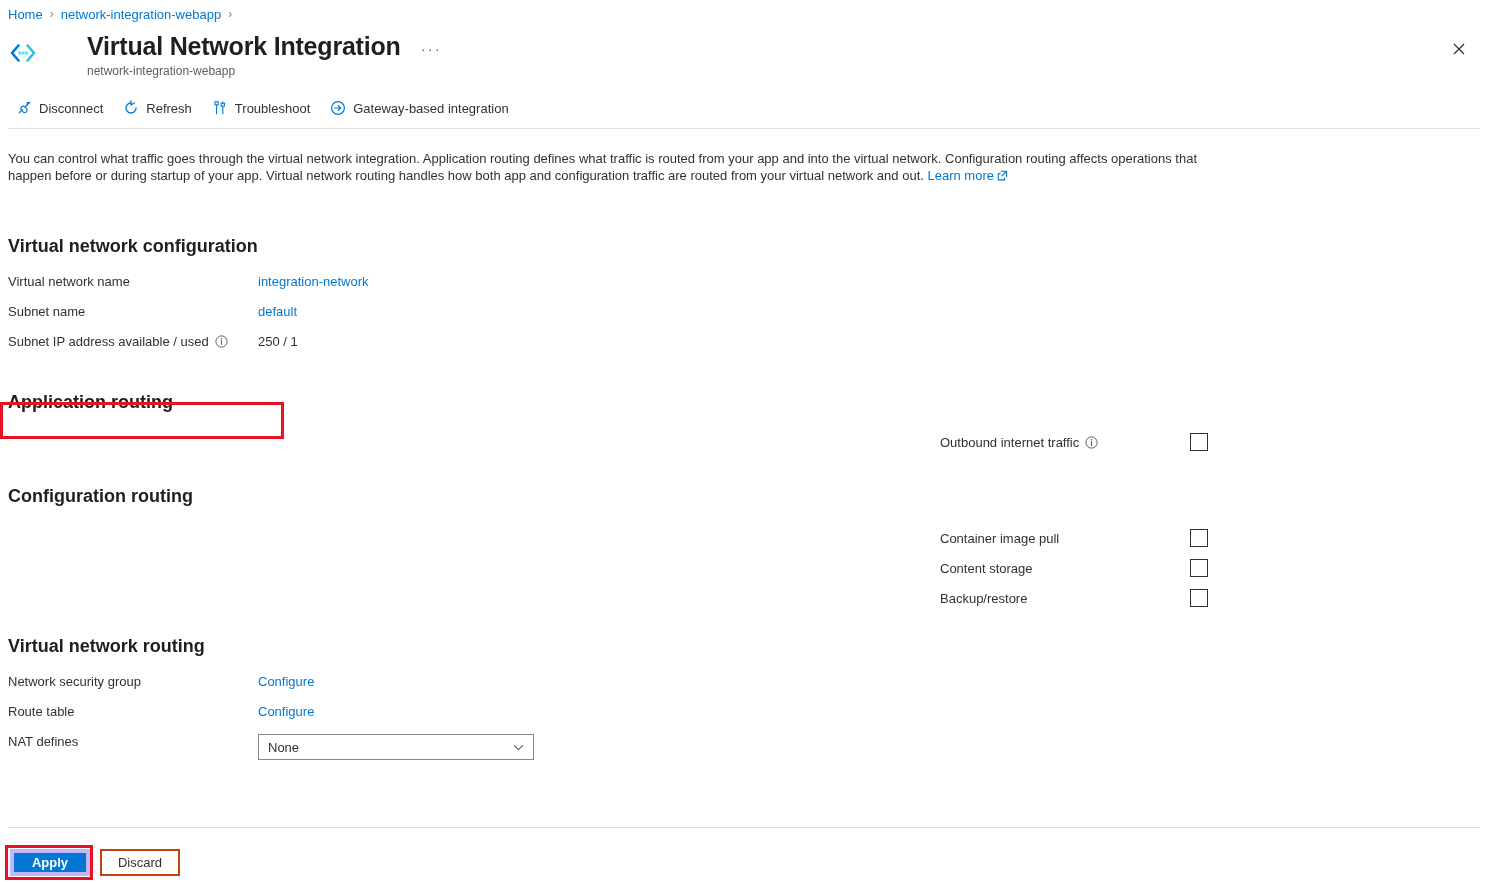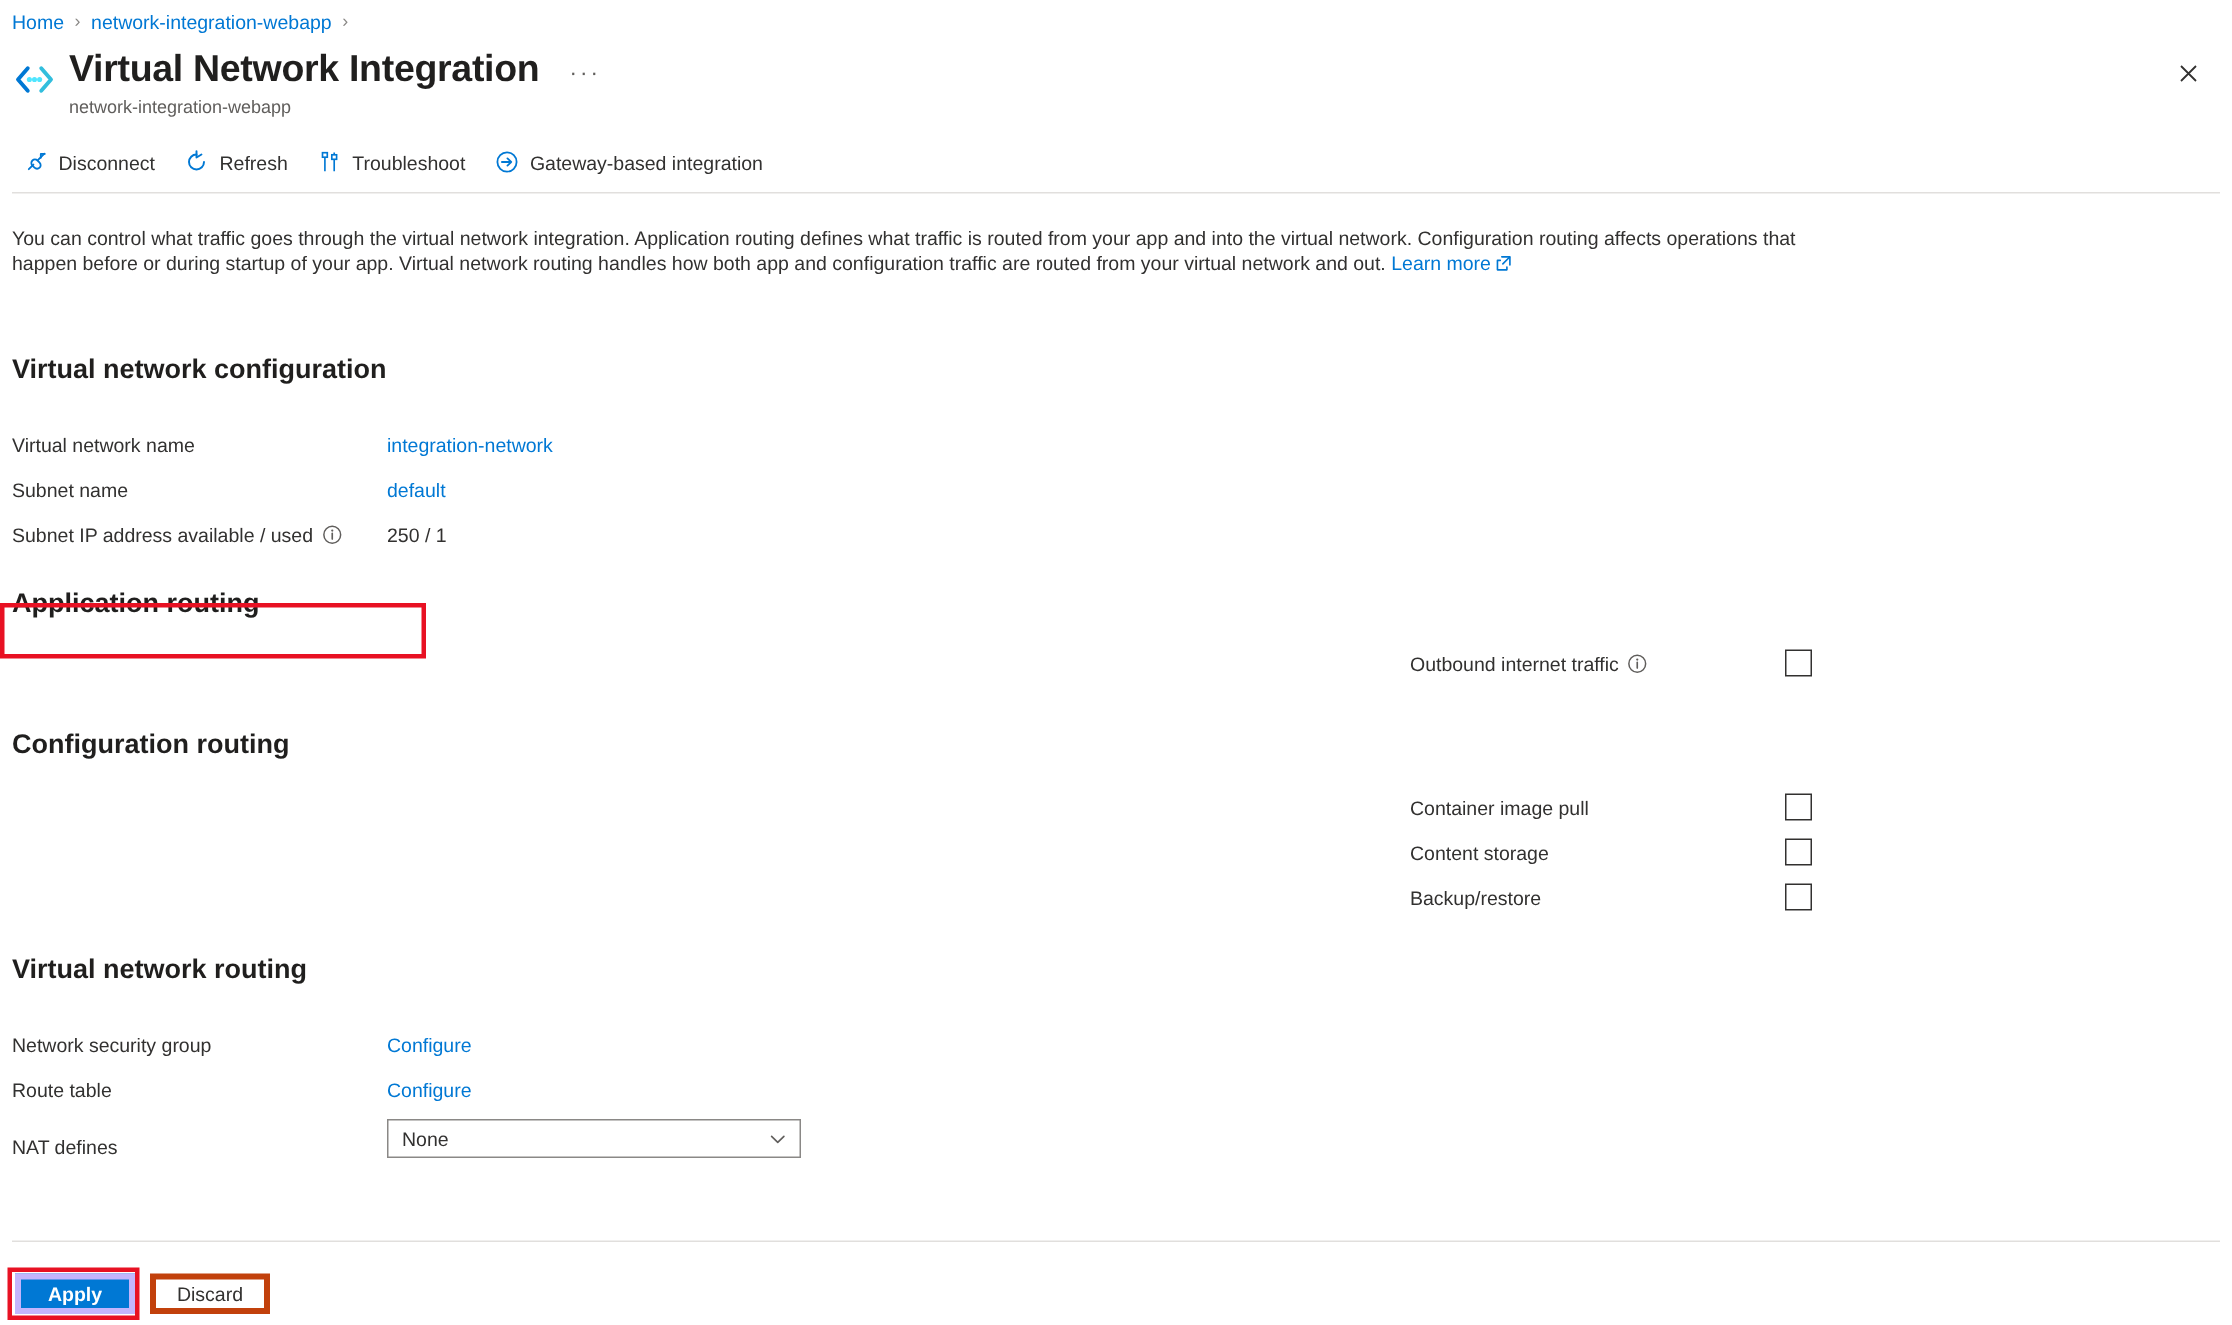--- a/index.html
+++ b/index.html
@@ -38,20 +38,21 @@
     font-size: 12px;
   }
 
   
   .title-row {
     position: absolute;
     left: 8px;
     top: 30px;
     display: flex;
     align-items: flex-start;
+    gap: 41px;
   }
   .app-icon {
     width: 30px;
     height: 30px;
     margin-right: 8px;
     margin-top: 8px;
     flex: 0 0 auto;
   }
   .title-text-wrap { display: flex; flex-direction: column; }
   .title-line { display: flex; align-items: center; }
@@ -164,21 +165,21 @@
     font-size: 18px;
     font-weight: 600;
     color: #201f1e;
     margin: 0;
     padding: 0;
     line-height: 22px;
   }
 
   .kv-row {
     display: flex;
-    align-items: flex-end;
+    align-items: flex-start;
     height: 30px;
   }
   .kv-label {
     width: 250px;
     font-size: 13px;
     color: #323130;
     display: flex;
     align-items: center;
   }
   .kv-value {
@@ -268,21 +269,21 @@
   }
   .btn-primary {
     background: #0078d4;
     color: #ffffff;
     border: 4px solid #c4b5fd;
     font-weight: 600;
   }
   .btn-secondary {
     background: #ffffff;
     color: #323130;
-    border: 4px solid #c2410c;
+    border: 2px solid #c2410c;
     margin-left: 10px;
   }
 
   
   .hl {
     position: absolute;
     border: 3px solid #e81123;
     box-sizing: border-box;
     pointer-events: none;
   }

